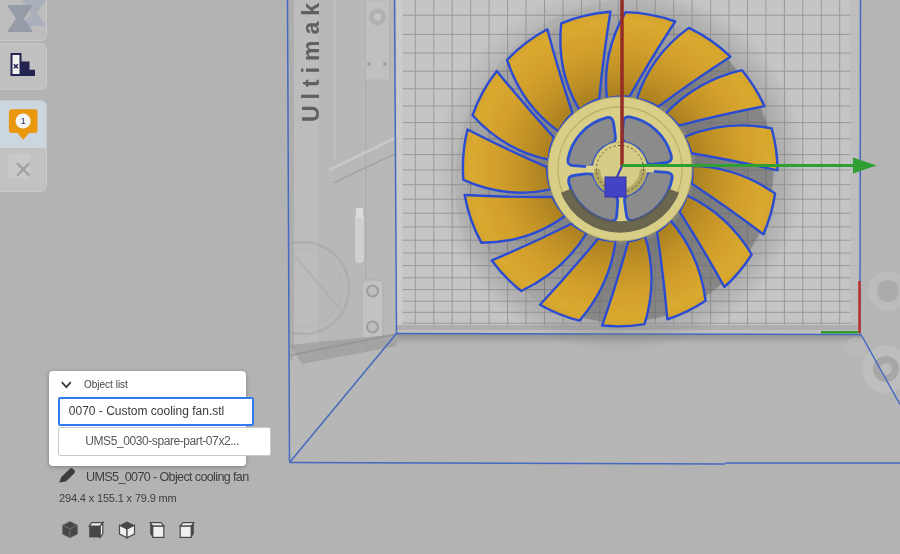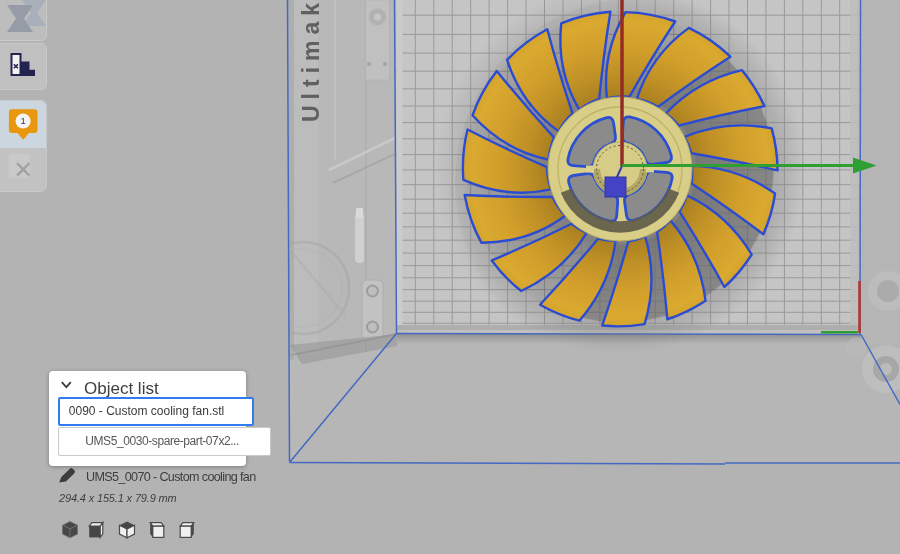--- a/index.html
+++ b/index.html
@@ -257,29 +257,29 @@
   <circle cx="31.1" cy="21" r="7.6" fill="#f4f4f4"></circle>
   <text x="31.1" y="24.3" text-anchor="middle" font-family="Liberation Sans,sans-serif" font-size="9.5" fill="#2e3566">1</text>
   <rect x="16.5" y="53.7" width="21.5" height="24.6" rx="3" fill="#c9c9c9"></rect>
   <path d="M25,63.2 L37.4,75.6 M37.4,63.2 L25,75.6" stroke="#a2a2a2" stroke-width="2.4"></path>
 </svg>
 
 <div class="abs" style="left:49px;top:371px;width:197px;height:95px;background:#ffffff;border-radius:4px;box-shadow:0 1px 4px rgba(0,0,0,0.3);"></div>
 <svg class="abs" style="left:61px;top:381px" width="11" height="9" viewBox="0 0 11 9">
   <polyline points="0.8,1.2 5.3,6.2 9.8,1.2" fill="none" stroke="#3c3c3c" stroke-width="1.8"></polyline>
 </svg>
-<div class="abs" style="left:84px;top:378.5px;font-size:17px;color:#3f3f3f;">Object list</div>
-<div class="abs" style="left:58.3px;top:396.7px;width:183px;height:25.3px;background:#fff;border:2px solid #2e7cf0;border-radius:2px;font-size:12px;color:#3a3a3a;line-height:24.6px;padding-left:8.5px;white-space:nowrap;overflow:hidden;">0090 - Custom cooling fan.stl</div>
+<div class="abs" style="left:84px;top:378.5px;font-size:10px;color:#3f3f3f;">Object list</div>
+<div class="abs" style="left:58.3px;top:396.7px;width:183px;height:25.3px;background:#fff;border:2px solid #2e7cf0;border-radius:2px;font-size:12px;color:#3a3a3a;line-height:24.6px;padding-left:8.5px;white-space:nowrap;overflow:hidden;">0070 - Custom cooling fan.stl</div>
 <div class="abs" style="left:58.3px;top:427.2px;width:185px;height:26.8px;background:#fff;border:1px solid #c9c9c9;border-radius:2px;font-size:12px;letter-spacing:-0.42px;color:#575757;line-height:26.2px;padding-left:26px;white-space:nowrap;overflow:hidden;">UMS5_0030-spare-part-07x2...</div>
 
 <svg class="abs" style="left:58px;top:466.5px" width="19" height="17" viewBox="0 0 19 17">
   <path d="M1.2,15.5 L3.3,9.9 L11.6,1.9 A2.4,2.4 0 0 1 15.0,1.9 L16.2,3.1 A2.4,2.4 0 0 1 16.2,6.5 L7.9,14.5 L1.2,15.5 Z" fill="#3d3d3d"></path>
 </svg>
-<div class="abs" style="left:86px;top:469.5px;font-size:12.6px;letter-spacing:-0.65px;color:#3e3e3e;">UMS5_0070 - Custom cooling fan</div>
-<div class="abs" style="left:59px;top:492px;font-size:11px;letter-spacing:-0.15px;color:#3e3e3e;font-style:italic;">294.4 x 155.1 x 79.9 mm</div>
+<div class="abs" style="left:86px;top:469.5px;font-size:12.6px;letter-spacing:-0.65px;color:#3e3e3e;">UMS5_0070 - Object cooling fan</div>
+<div class="abs" style="left:59px;top:492px;font-size:11px;letter-spacing:-0.15px;color:#3e3e3e;">294.4 x 155.1 x 79.9 mm</div>
 
 <svg class="abs" style="left:61px;top:521px" width="140" height="18" viewBox="0 0 140 18">
   <g stroke="#6f6f6f" stroke-width="0.8" fill="#474747">
     <polygon points="9,0.5 16.5,4.2 9,7.9 1.5,4.2"></polygon>
     <polygon points="1.5,4.2 9,7.9 9,16.8 1.5,13.1"></polygon>
     <polygon points="9,7.9 16.5,4.2 16.5,13.1 9,16.8"></polygon>
   </g>
   <g transform="translate(26,0)">
     <polygon points="2.2,5.2 13.2,5.2 15.8,1.6 4.8,1.6" fill="#efefef" stroke="#4a4a4a" stroke-width="1.2"></polygon>
     <polygon points="13.2,5.2 15.8,1.6 15.8,12.8 13.2,16.4" fill="#efefef" stroke="#4a4a4a" stroke-width="1.2"></polygon>

